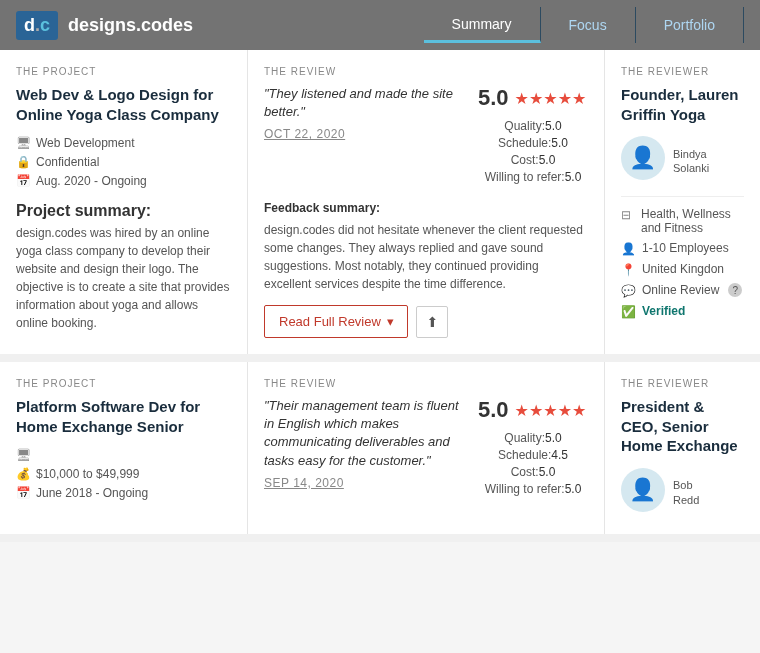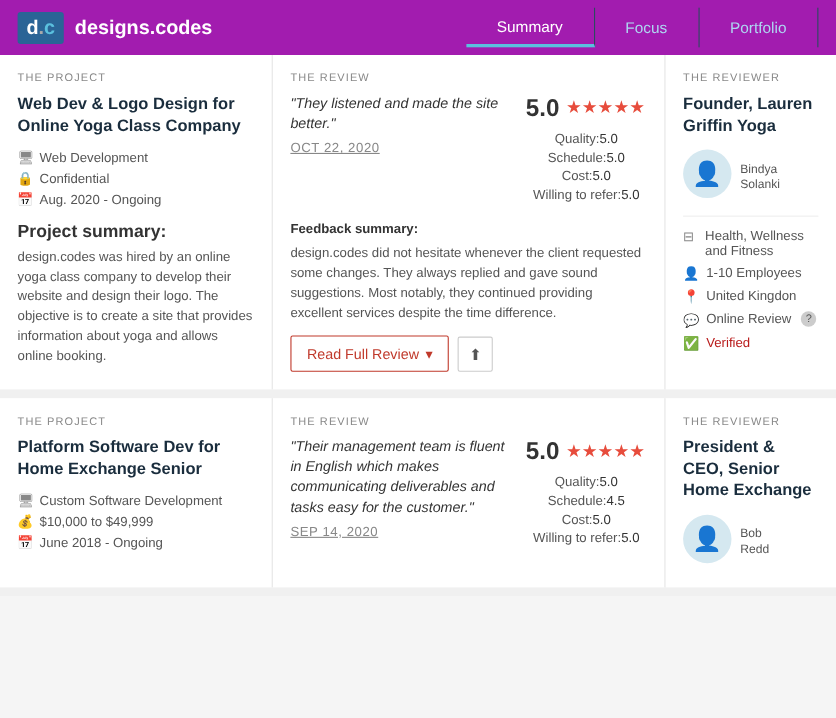--- a/index.html
+++ b/index.html
@@ -2,21 +2,21 @@
 <html><head>
   <meta charset="utf-8">
   <style>
     * { box-sizing: border-box; margin: 0; padding: 0; }
     body { font-family: Arial, sans-serif; font-size: 13px; background: #f5f5f5; width: 760px; }
 
     
     .header {
       display: flex;
       align-items: center;
-      background: #a21caf;
+      background: #737373;
       height: 50px;
       padding: 0 16px;
     }
     .logo-dc {
       background: #2a6496;
       color: white;
       font-size: 18px;
       font-weight: bold;
       padding: 4px 8px;
       border-radius: 3px;
@@ -365,35 +365,34 @@
         <span class="reviewer-meta-icon">📍</span>
         <span>United Kingdon</span>
       </div>
       <div class="reviewer-meta-item">
         <span class="reviewer-meta-icon">💬</span>
         <span>Online Review</span>
         <span style="background:#ccc;border-radius:50%;width:14px;height:14px;display:inline-flex;align-items:center;justify-content:center;font-size:10px;margin-left:3px;">?</span>
       </div>
       <div class="reviewer-meta-item verified-item">
         <span class="reviewer-meta-icon" style="color:#27ae60;">✅</span>
-        <span style="color:#b91c1c;">Verified</span>
+        <span style="color:#0f766e;font-weight:bold;">Verified</span>
       </div>
     </div>
   </div>
 </div>
 
 <div class="review-card">
 
   <div class="col-project">
     <div class="section-label">THE PROJECT</div>
     <div class="project-title">Platform Software Dev for Home Exchange Senior</div>
     <div class="project-meta">
       <div class="meta-item">
         <span class="meta-icon">🖥</span>
-        <span>Custom Software Development</span>
       </div>
       <div class="meta-item">
         <span class="meta-icon">💰</span>
         <span>$10,000 to $49,999</span>
       </div>
       <div class="meta-item">
         <span class="meta-icon">📅</span>
         <span>June 2018 - Ongoing</span>
       </div>
     </div>

